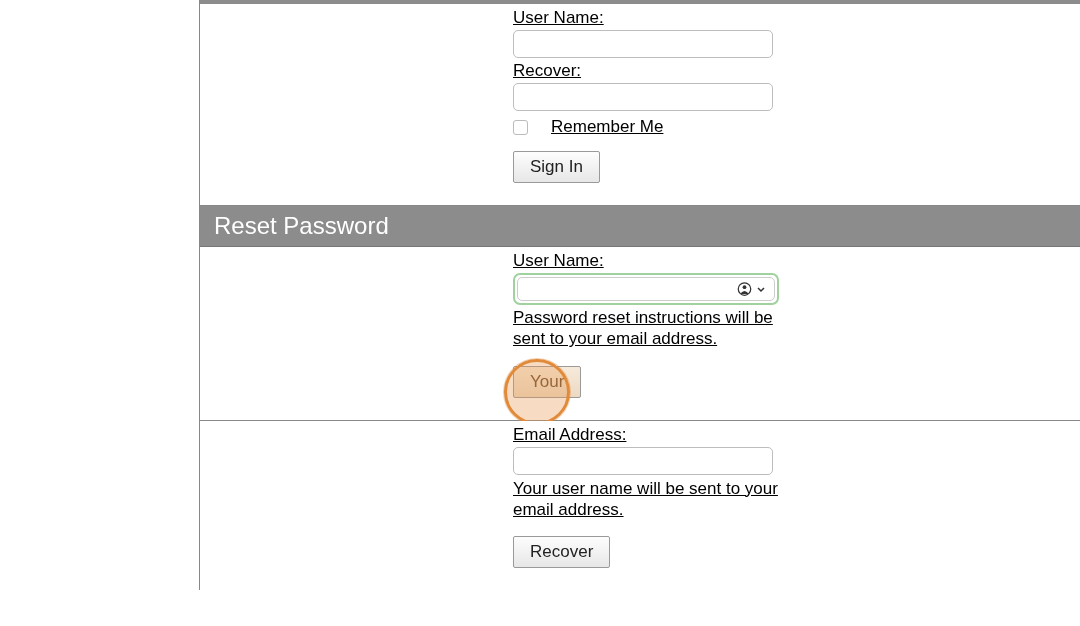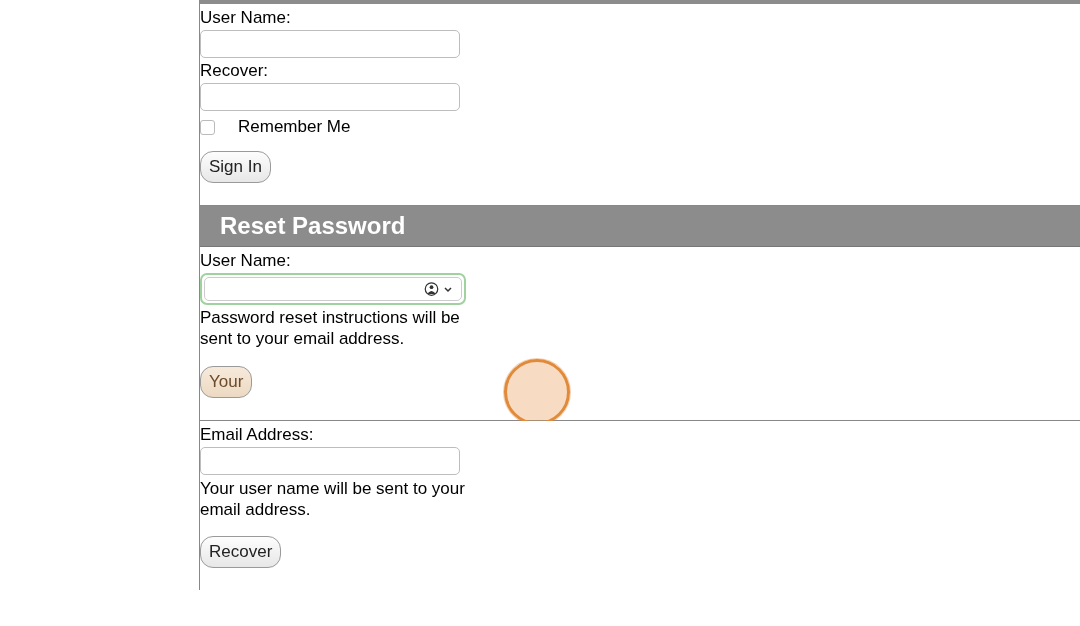--- a/index.html
+++ b/index.html
@@ -16,32 +16,34 @@
     border-left: 1px solid #888;
     border-right: 1px solid #888;
   }
   .section {
     border-top: 1px solid #888;
   }
   .section-header {
     background: #8c8c8c;
     color: #fff;
     font-size: 24px;
-    font-weight: 700;
-    padding: 6px 14px 6px 20px;
+    font-weight: 400;
+    padding: 6px 14px 6px 14px;
     border-bottom: 1px solid #777;
   }
   .section-body {
     background: #fff;
     padding: 4px 0 22px 0;
     border-radius: 0 0 10px 10px;
     position: relative;
   }
   .form-col {
+    margin-left: 313px;
     width: 270px;
+    text-decoration: underline;
   }
   .label {
     font-size: 17px;
     margin-bottom: 2px;
   }
   .desc {
     font-size: 17px;
     line-height: 1.25;
     margin: 2px 0 10px 0;
   }
@@ -52,22 +54,22 @@
     border-radius: 5px;
     padding: 2px 8px;
     font-size: 15px;
     font-family: inherit;
     display: block;
     margin-bottom: 3px;
   }
   .btn {
     background: linear-gradient(#fdfdfd, #e7e7e7);
     border: 1px solid #9a9a9a;
-    border-radius: 13px;
-    padding: 5px 8px;
+    border-radius: 2px;
+    padding: 5px 16px;
     font-size: 17px;
     font-family: inherit;
     cursor: pointer;
     color: #222;
     display: inline-block;
     margin-top: 6px;
   }
   .check-row {
     display: flex;
     align-items: center;

